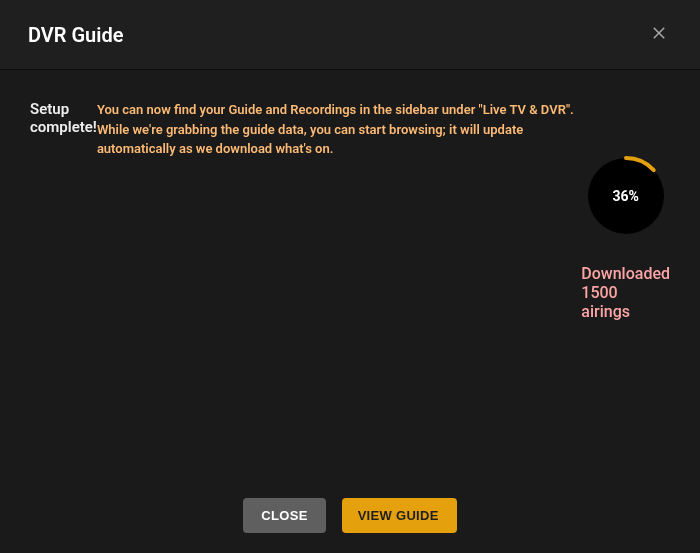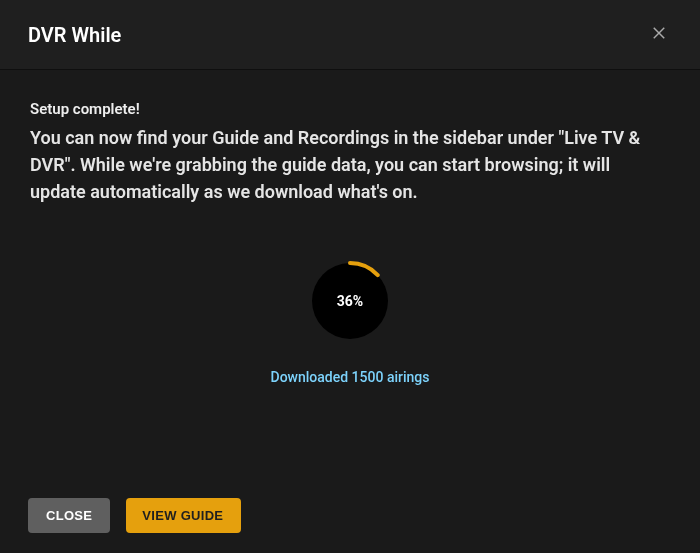--- a/index.html
+++ b/index.html
@@ -47,32 +47,32 @@
       width: 18px;
       height: 18px;
       stroke: #aaa;
       stroke-width: 2;
     }
     .modal-body {
       flex: 1;
       padding: 30px 30px 20px 30px;
       background: #1a1a1a;
       display: flex;
-      flex-direction: column;
+      flex-direction: row;
     }
     .complete-heading {
       font-size: 15px;
       font-weight: 600;
       color: #eee;
       margin-bottom: 6px;
     }
     .complete-desc {
-      font-size: 18px;
+      font-size: 13px;
       font-weight: 600;
-      color: #e5e5e5;
+      color: #fdba74;
       line-height: 1.5;
       max-width: 640px;
     }
     .progress-area {
       display: flex;
       flex-direction: column;
       align-items: center;
       margin-top: 56px;
     }
     .progress-ring {
@@ -96,27 +96,27 @@
       position: absolute;
       top: 50%;
       left: 50%;
       transform: translate(-50%, -50%);
       font-size: 14px;
       font-weight: 700;
       color: #fff;
     }
     .progress-status {
       margin-top: 28px;
-      font-size: 14px;
+      font-size: 16px;
       font-weight: 500;
-      color: #7dd3fc;
+      color: #fca5a5;
     }
     .modal-footer {
       display: flex;
-      justify-content: flex-start;
+      justify-content: center;
       gap: 16px;
       padding: 20px 28px;
       background: #1a1a1a;
     }
     .btn {
       border: none;
       border-radius: 4px;
       padding: 10px 18px;
       font-size: 13px;
       font-weight: 700;
@@ -133,21 +133,21 @@
       color: #1f1f1f;
       padding-left: 16px;
     }
   </style>
 </head>
 <body>
 
 <div class="modal">
 
   <div class="modal-header">
-    <div class="modal-title">DVR While</div>
+    <div class="modal-title">DVR Guide</div>
     <button class="close-btn">
       <span>
         <svg viewBox="0 0 24 24" fill="none">
           <line x1="5" y1="5" x2="19" y2="19"></line>
           <line x1="19" y1="5" x2="5" y2="19"></line>
         </svg>
       </span>
     </button>
   </div>
 

